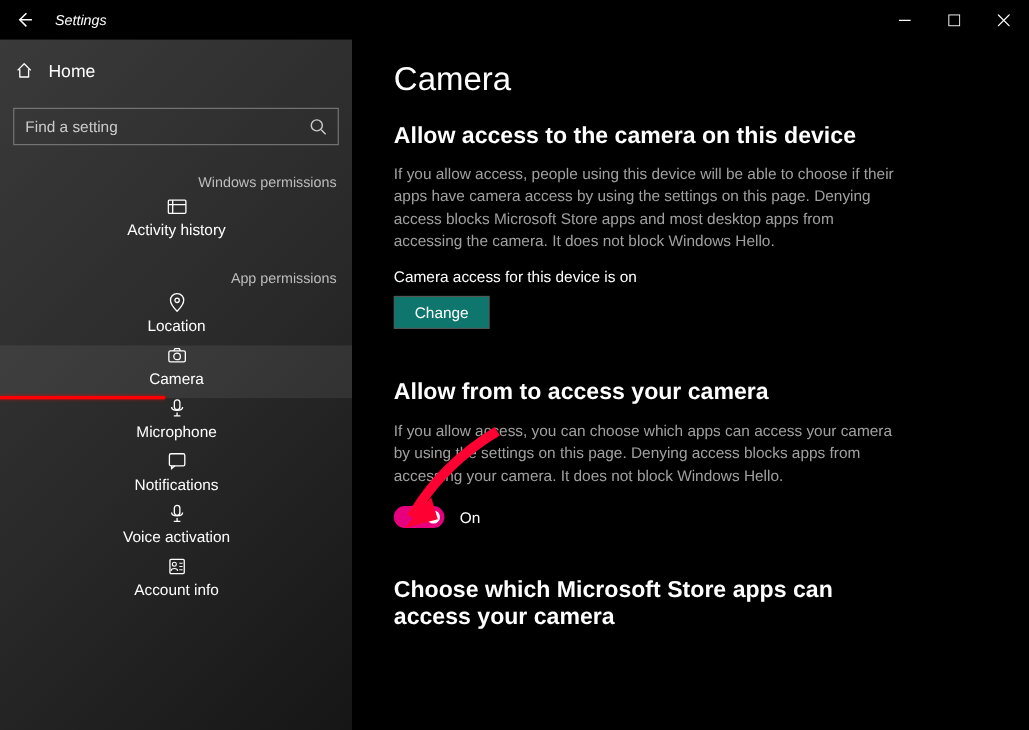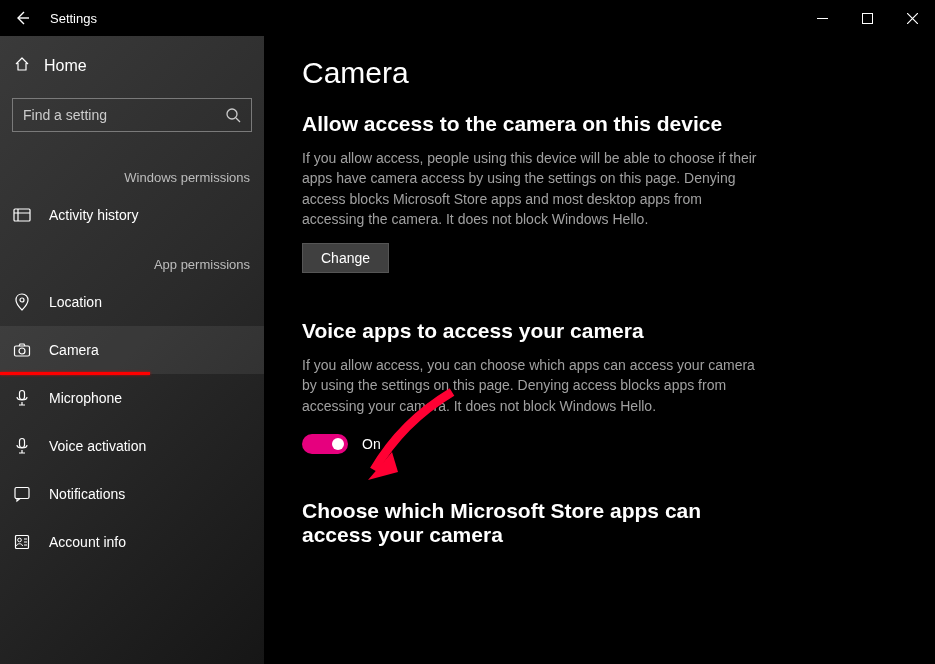--- a/index.html
+++ b/index.html
@@ -13,20 +13,21 @@
     display: flex;
     flex-direction: column;
   }
   
   .titlebar {
     height: 36px;
     display: flex;
     align-items: center;
     background: #000;
     flex-shrink: 0;
+    font-style: italic;
   }
   .titlebar .back {
     width: 44px;
     display: flex;
     justify-content: center;
     align-items: center;
     cursor: default;
   }
   .titlebar .title {
     font-size: 13px;
@@ -48,38 +49,38 @@
 
   
   .body-row {
     flex: 1;
     display: flex;
     min-height: 0;
   }
 
   
   .sidebar {
-    width: 264px;
+    width: 320px;
     background: linear-gradient(135deg, #3a3a3a 0%, #2a2a2a 50%, #161616 100%);
     color: #fff;
     display: flex;
     flex-direction: column;
     overflow: hidden;
   }
   .home-row {
     height: 40px;
     display: flex;
     align-items: center;
     padding-left: 14px;
     gap: 14px;
     margin-top: 10px;
     cursor: default;
   }
   .search-wrap {
-    margin: 12px 12px 20px 12px;
+    margin: 12px 12px 8px 12px;
   }
   .search {
     height: 34px;
     width: 100%;
     border: 1px solid #7a7a7a;
     background: transparent;
     display: flex;
     align-items: center;
     padding: 0 10px;
     color: #ccc;
@@ -106,25 +107,26 @@
   .group-label {
     font-size: 13px;
     color: #bdbdbd;
     padding: 18px 14px 6px 14px;
     text-align: right;
   }
   .nav-item {
     height: 48px;
     display: flex;
     align-items: center;
-    padding-left: 13px;
-    gap: 18px;
+    padding-left: 1px;
+    gap: 4px;
     cursor: default;
     position: relative;
     font-size: 14px;
+    flex-direction: column;
   }
   .nav-item.active {
     background: rgba(255,255,255,0.07);
   }
   .nav-item .ico {
     width: 18px; height: 18px;
     display: flex; justify-content: center; align-items: center;
   }
 
   .underline {
@@ -163,21 +165,21 @@
     margin-bottom: 14px;
   }
   .status-line {
     font-size: 14px;
     color: #fff;
     margin-bottom: 10px;
   }
   .change-btn {
     display: inline-block;
     border: 1px solid #555;
-    background: #404040;
+    background: #0f766e;
     color: #fff;
     font-size: 14px;
     padding: 6px 18px;
     cursor: default;
   }
   .section-space { height: 46px; }
 
   
   .toggle-row {
     display: flex;
@@ -312,35 +314,35 @@
             <rect x="6.5" y="1.5" width="5" height="9" rx="2.5" stroke="#fff" stroke-width="1.2" fill="none"></rect>
             <path d="M4 8 C4 12 14 12 14 8 M9 13 V16 M6 16 H12" stroke="#fff" stroke-width="1.2" fill="none"></path>
           </svg>
       </span>
       <span>Microphone</span>
     </div>
 
     <div class="nav-item">
       <span class="ico">
         <svg width="18" height="18" viewBox="0 0 18 18">
+            <rect x="2" y="2.5" width="14" height="11" rx="1.5" stroke="#fff" stroke-width="1.2" fill="none"></rect>
+            <path d="M4 13.5 V16 L7 13.5" stroke="#fff" stroke-width="1.2" fill="none"></path>
+          </svg>
+      </span>
+      <span>Notifications</span>
+    </div>
+
+    <div class="nav-item">
+      <span class="ico">
+        <svg width="18" height="18" viewBox="0 0 18 18">
             <rect x="6.5" y="1.5" width="5" height="9" rx="2.5" stroke="#fff" stroke-width="1.2" fill="none"></rect>
             <path d="M4 8 C4 12 14 12 14 8 M9 13 V16 M6 16 H12" stroke="#fff" stroke-width="1.2" fill="none"></path>
           </svg>
       </span>
       <span>Voice activation</span>
-    </div>
-
-    <div class="nav-item">
-      <span class="ico">
-        <svg width="18" height="18" viewBox="0 0 18 18">
-            <rect x="2" y="2.5" width="14" height="11" rx="1.5" stroke="#fff" stroke-width="1.2" fill="none"></rect>
-            <path d="M4 13.5 V16 L7 13.5" stroke="#fff" stroke-width="1.2" fill="none"></path>
-          </svg>
-      </span>
-      <span>Notifications</span>
     </div>
 
     <div class="nav-item">
       <span class="ico">
         <svg width="18" height="18" viewBox="0 0 18 18">
             <rect x="2.5" y="2.5" width="13" height="13" rx="1" stroke="#fff" stroke-width="1.2" fill="none"></rect>
             <circle cx="6.5" cy="7" r="1.8" stroke="#fff" stroke-width="1" fill="none"></circle>
             <path d="M3.5 13 C3.5 10 9.5 10 9.5 13" stroke="#fff" stroke-width="1" fill="none"></path>
             <path d="M11 6 H14 M11 9 H14 M11 12 H14" stroke="#fff" stroke-width="1"></path>
           </svg>
@@ -349,26 +351,27 @@
     </div>
 
   </div>
 
   <div class="content">
     <div class="page-title">Camera</div>
 
     
     <div class="sect-title">Allow access to the camera on this device</div>
     <div class="desc">If you allow access, people using this device will be able to choose if their apps have camera access by using the settings on this page. Denying access blocks Microsoft Store apps and most desktop apps from accessing the camera. It does not block Windows Hello.</div>
+    <div class="status-line">Camera access for this device is on</div>
     <div class="change-btn">Change</div>
 
     <div class="section-space"></div>
 
     
-    <div class="sect-title">Voice apps to access your camera</div>
+    <div class="sect-title">Allow from to access your camera</div>
     <div class="desc">If you allow access, you can choose which apps can access your camera by using the settings on this page. Denying access blocks apps from accessing your camera. It does not block Windows Hello.</div>
 
     <div class="toggle-row">
       <div class="toggle">
         <div class="knob"></div>
       </div>
       <div class="toggle-label">On</div>
     </div>
 
 

